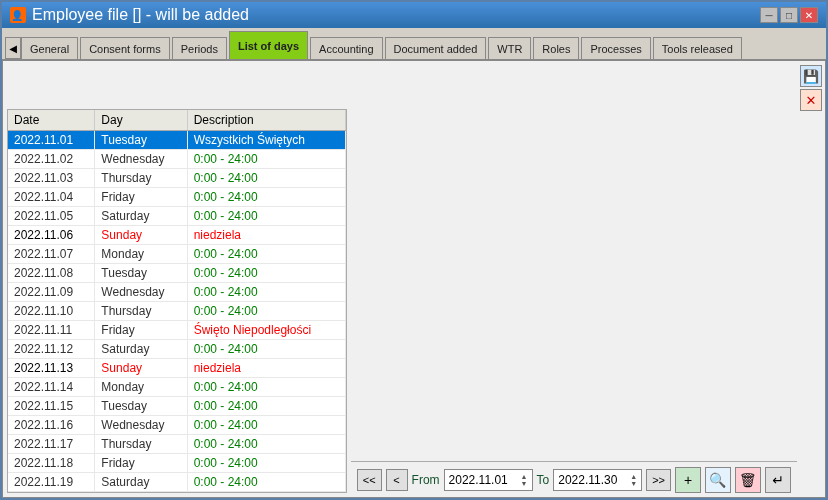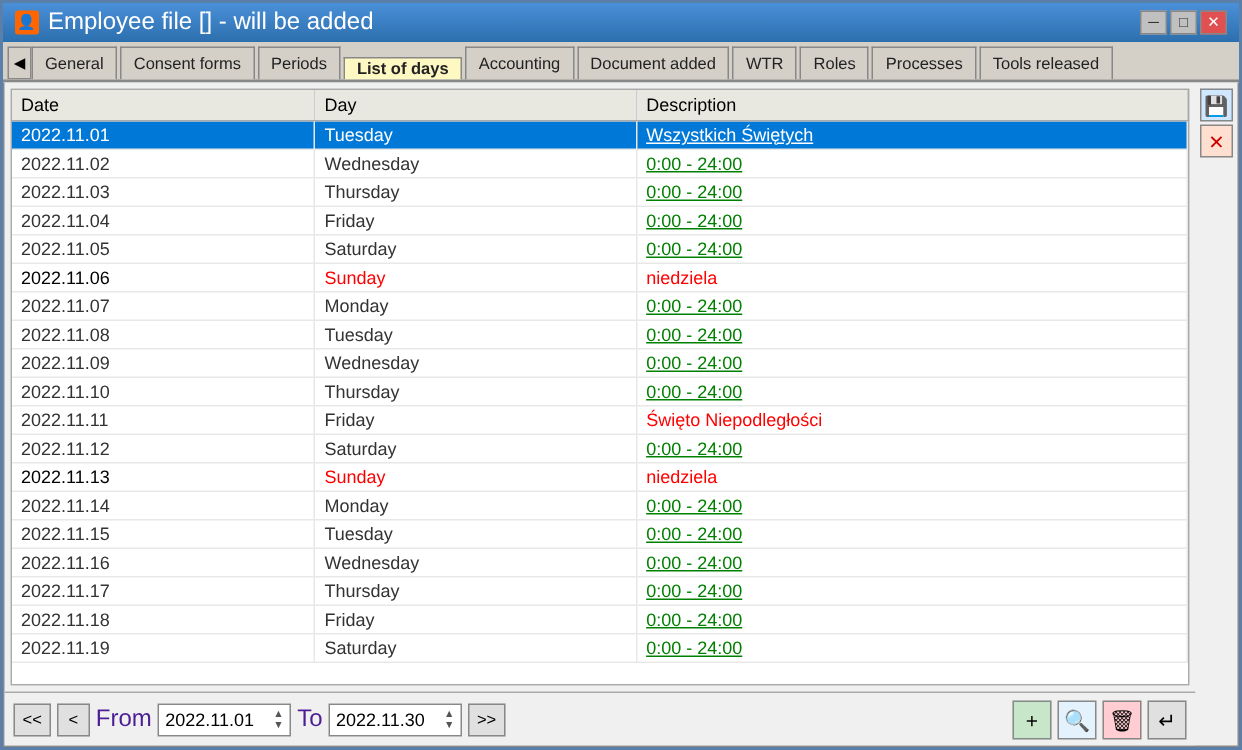--- a/index.html
+++ b/index.html
@@ -98,41 +98,42 @@
       cursor: pointer;
       margin-right: 2px;
       height: 22px;
       display: flex;
       align-items: center;
       white-space: nowrap;
       font-size: 11px;
       color: #222;
     }
     .tab.active {
-      background: #fef9c3;
+      background: #84cc16;
       font-weight: bold;
-      height: 15px;
+      height: 28px;
       border-color: #888;
       position: relative;
       z-index: 2;
     }
     
     .main-content {
       display: flex;
       flex: 1;
       overflow: hidden;
       background: #f0f0f0;
       border: 1px solid #888;
       border-top: none;
     }
     .content-area {
       flex: 1;
       display: flex;
-      flex-direction: column;
+      flex-direction: row;
       overflow: hidden;
+      align-items: flex-end;
     }
     
     .table-wrapper {
       flex: 1;
       overflow: hidden;
       position: relative;
       background: white;
       border: 1px solid #aaa;
       margin: 4px;
     }
@@ -165,21 +166,21 @@
     tbody tr.selected {
       background: #0078d7;
       color: white;
     }
     tbody tr.selected td {
       color: white;
     }
     tbody tr.selected td.time-val {
       color: white;
     }
-    td.time-val { color: #008000; text-decoration: underline; }
+    td.time-val { color: #008000; }
     td.date-val { color: #333; }
     td.date-val.sunday { color: #000000; }
     td.day-val { color: #333; }
     td.day-val.sunday { color: #ff0000; }
     td.desc-val { color: #008000; }
     td.desc-val.holiday { color: #ff0000; }
     
     .right-buttons {
       display: flex;
       flex-direction: column;
@@ -217,22 +218,22 @@
       background: #e0e0e0;
       cursor: pointer;
       font-size: 11px;
       height: 22px;
       min-width: 22px;
       display: flex;
       align-items: center;
       justify-content: center;
     }
     .bottom-label {
-      font-size: 16px;
-      color: #4c1d95;
+      font-size: 12px;
+      color: #14532d;
     }
     .date-input {
       border: 1px solid #888;
       background: white;
       height: 22px;
       padding: 2px 4px;
       font-size: 12px;
       display: flex;
       align-items: center;
       position: relative;

